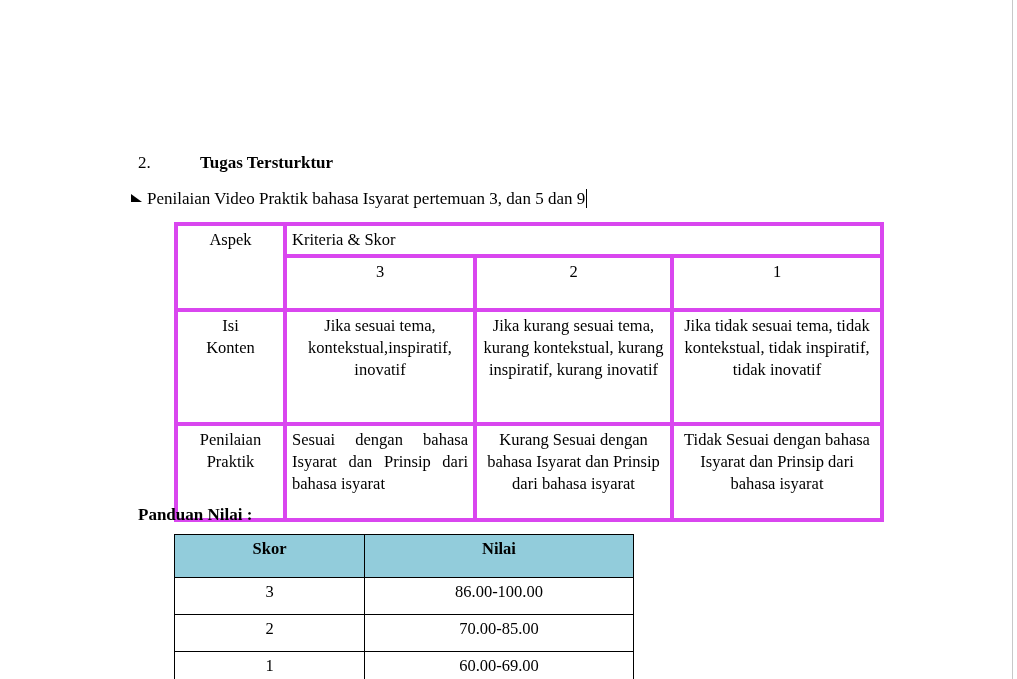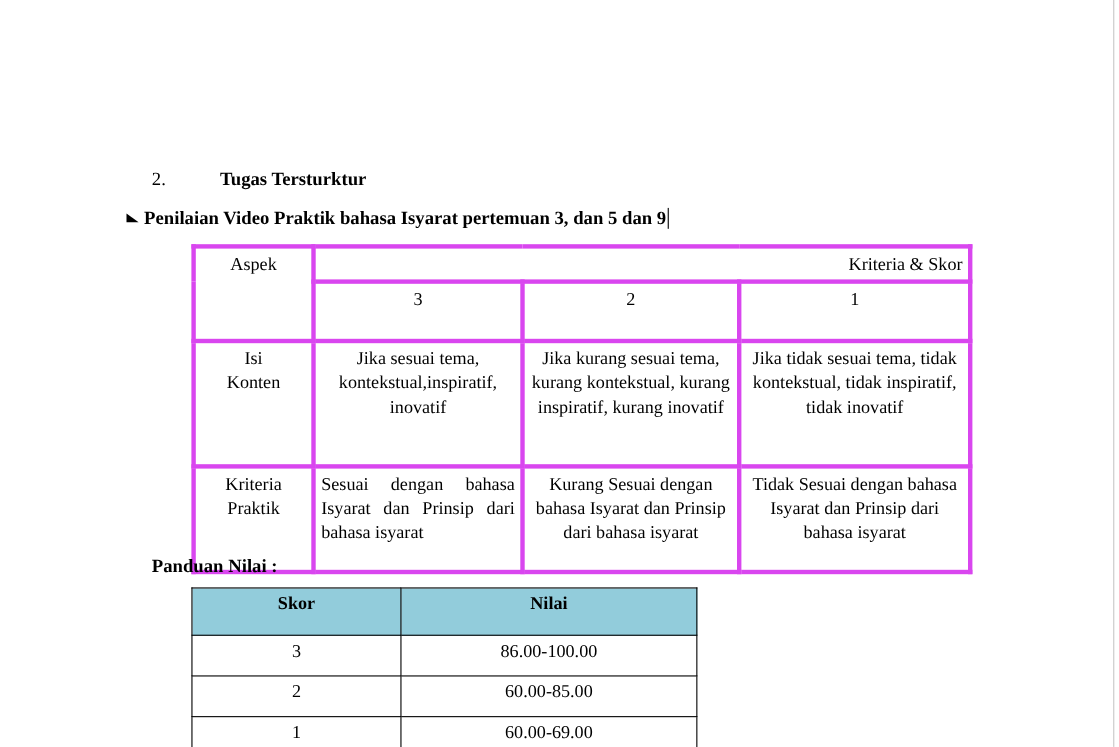--- a/index.html
+++ b/index.html
@@ -44,26 +44,26 @@
     width: 62px;
     font-weight: normal;
   }
   .numbered-item .item-text {
     font-weight: bold;
   }
 
   
   .doc-heading {
     position: absolute;
-    left: 115px;
+    left: 131px;
     top: 188px;
     width: 800px;
     font-size: 17px;
     line-height: 22px;
-    font-weight: bold;
+    font-weight: normal;
     white-space: nowrap;
   }
   .collapse-triangle {
     display: inline-block;
     width: 0;
     height: 0;
     border-style: solid;
     border-width: 8px 0 0 11px;
     border-color: transparent transparent transparent #000000;
     vertical-align: 2px;
@@ -98,21 +98,21 @@
   }
   .col-aspek   { width: 109px; }
   .col-three   { width: 190px; }
   .col-two     { width: 197px; }
   .col-one     { width: 210px; }
 
   .cell-center  { text-align: center; }
   .cell-justify { text-align: justify; text-align-last: left; }
 
   td.aspek-head     { text-align: center; font-weight: bold; height: 20px; }
-  td.kriteria-head  { text-align: right; font-weight: bold; }
+  td.kriteria-head  { text-align: left; font-weight: bold; }
   td.score-head     { text-align: center; font-weight: bold; height: 44px; }
   td.aspect-label   { text-align: center; font-weight: bold; }
   td.isi-row        { height: 104px; }
   td.ketepatan-row  { height: 86px; }
 
   
   .panduan-caption {
     position: absolute;
     left: 138px;
     top: 504px;
@@ -183,21 +183,21 @@
         <td class="aspect-label isi-row">
           <span>Isi</span><br>
           <span>Konten</span>
         </td>
         <td class="cell-center isi-row">Jika sesuai tema, kontekstual,inspiratif, inovatif</td>
         <td class="cell-center isi-row">Jika kurang sesuai tema, kurang kontekstual, kurang inspiratif, kurang inovatif</td>
         <td class="cell-center isi-row">Jika tidak sesuai tema, tidak kontekstual, tidak inspiratif, tidak inovatif</td>
       </tr>
       <tr>
         <td class="aspect-label ketepatan-row">
-          <span>Kriteria</span><br>
+          <span>Penilaian</span><br>
           <span>Praktik</span>
         </td>
         <td class="cell-justify ketepatan-row">Sesuai dengan bahasa Isyarat dan Prinsip dari bahasa isyarat</td>
         <td class="cell-center ketepatan-row">Kurang Sesuai dengan bahasa Isyarat dan Prinsip dari bahasa isyarat</td>
         <td class="cell-center ketepatan-row">Tidak Sesuai dengan bahasa Isyarat dan Prinsip dari bahasa isyarat</td>
       </tr>
     </tbody>
   </table>
 
   <div class="panduan-caption">Panduan Nilai :</div>
@@ -211,21 +211,21 @@
       <tr>
         <td class="head">Skor</td>
         <td class="head">Nilai</td>
       </tr>
       <tr>
         <td>3</td>
         <td>86.00-100.00</td>
       </tr>
       <tr>
         <td>2</td>
-        <td>60.00-85.00</td>
+        <td>70.00-85.00</td>
       </tr>
       <tr>
         <td>1</td>
         <td>60.00-69.00</td>
       </tr>
     </tbody>
   </table>
 
 </div>
 

